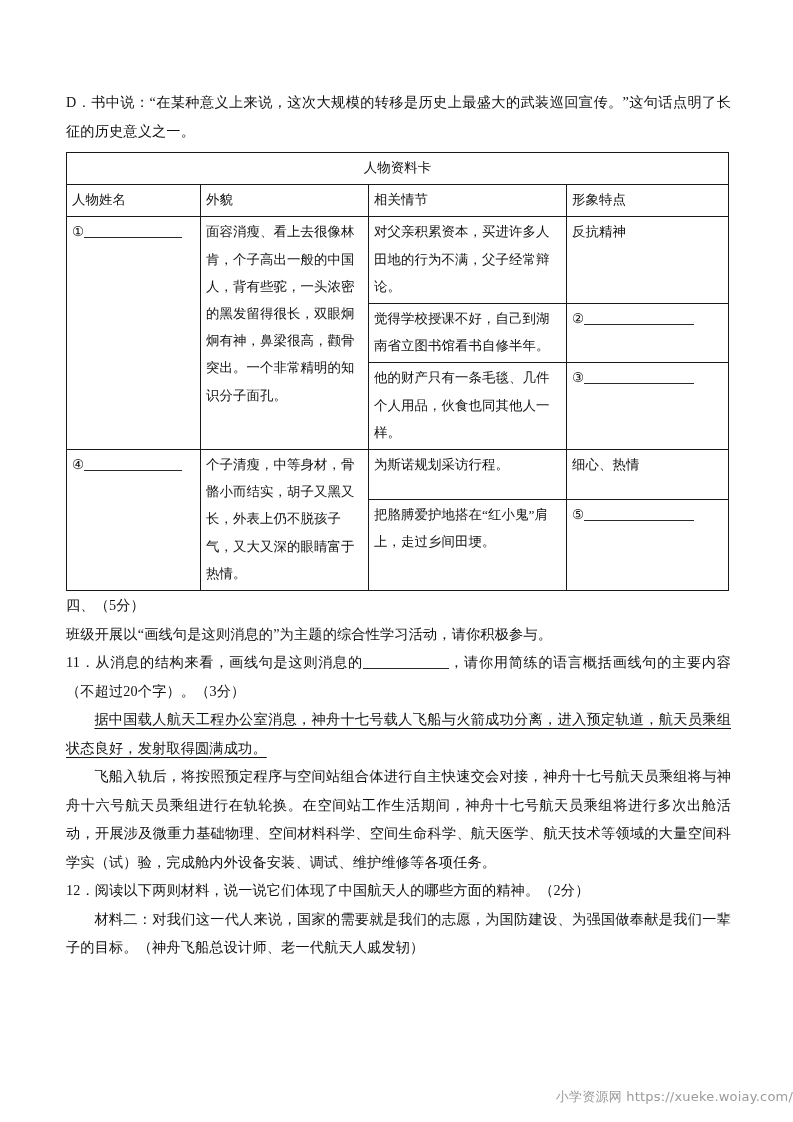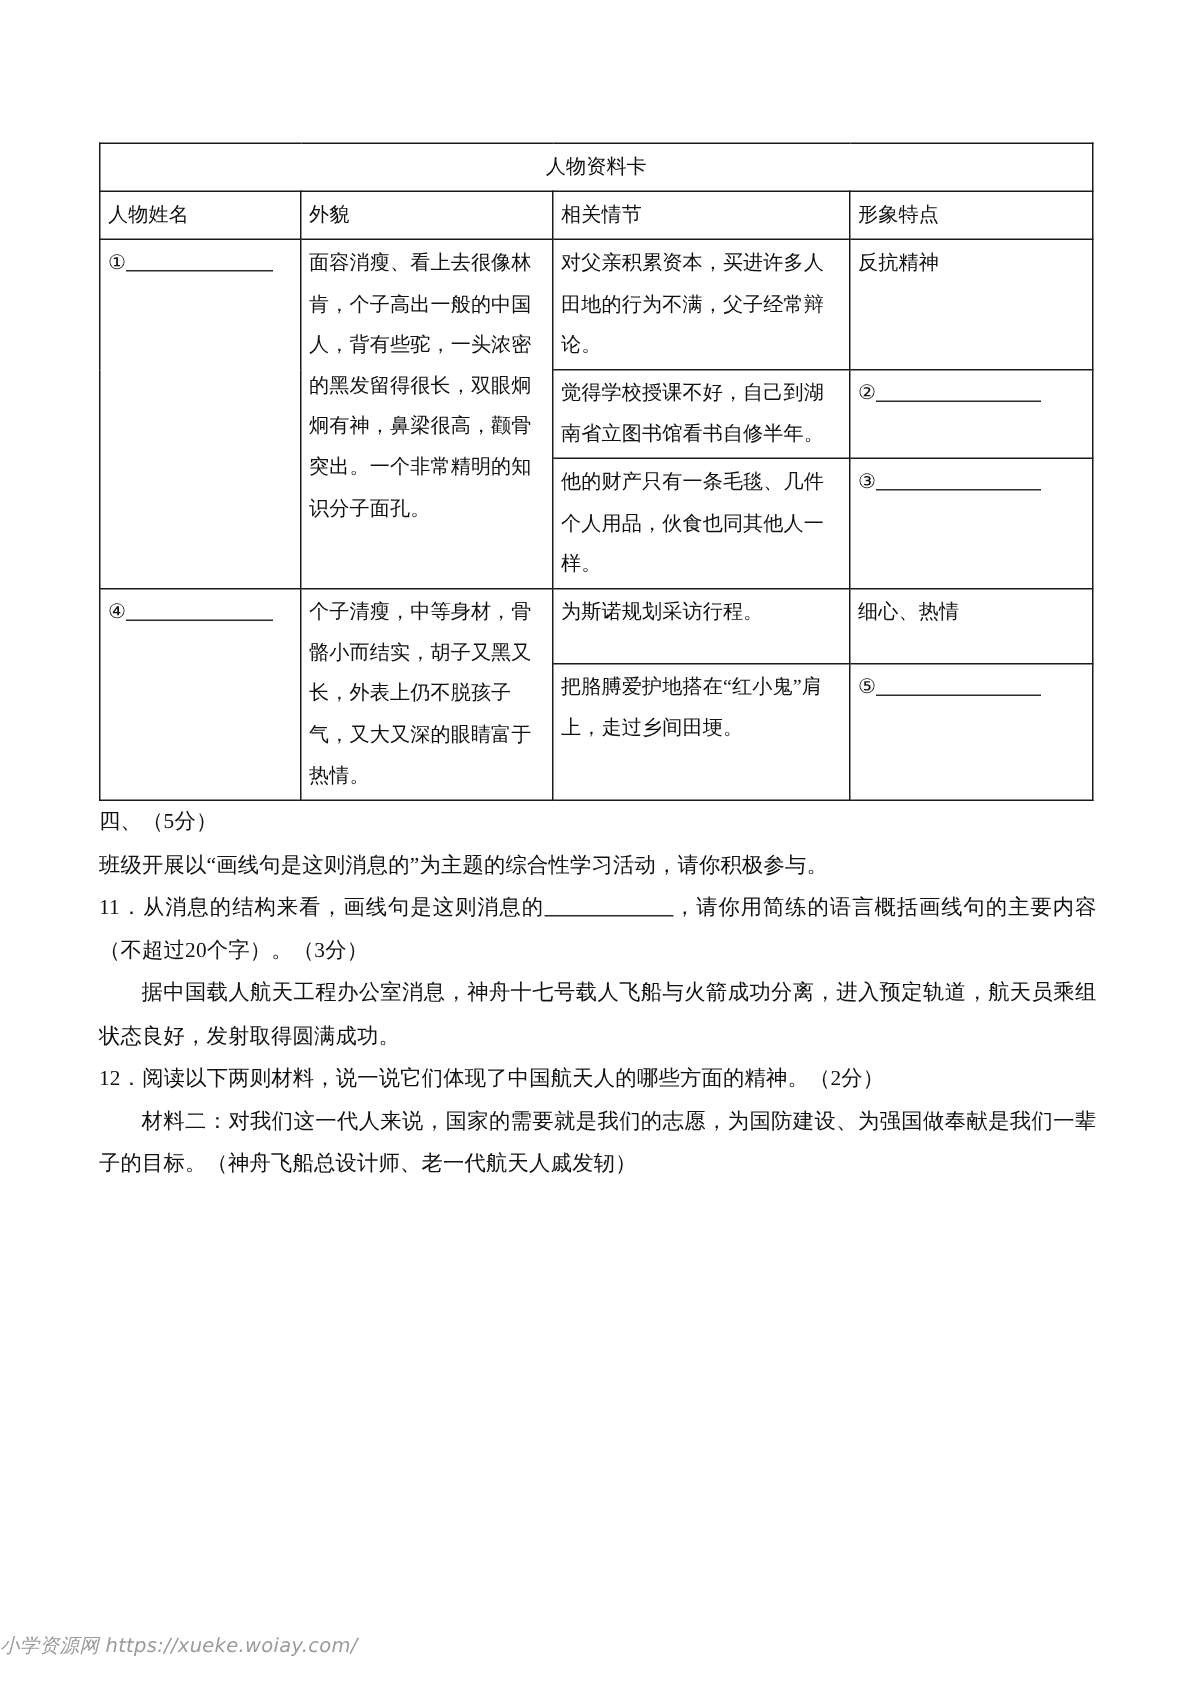--- a/index.html
+++ b/index.html
@@ -68,42 +68,43 @@
 
   .inline-blank {
     display: inline-block;
     border-bottom: 1px solid #2b2b2b;
     width: 86px;
     height: 13px;
     vertical-align: -2px;
   }
 
   .underlined-news {
+    text-decoration: underline;
     text-underline-offset: 4px;
     text-decoration-thickness: 1px;
   }
 
   .watermark {
     position: absolute;
     left: 0;
     right: 0;
     bottom: 16px;
-    text-align: left;
+    text-align: right;
     font-family: "DejaVu Sans", "Liberation Sans", sans-serif;
     font-size: 13px;
     color: #9b9b9b;
     letter-spacing: 0.2px;
-    font-style: italic;
   }
 </style>
 </head>
 <body>
 
 <div class="page">
 
+  <p>D．书中说：“在某种意义上来说，这次大规模的转移是历史上最盛大的武装巡回宣传。”这句话点明了长征的历史意义之一。</p>
 
 
   <table class="datacard">
     <colgroup>
       <col class="col-name">
         <col class="col-look">
         <col class="col-plot">
         <col class="col-trait">
     </colgroup>
     <tbody>
@@ -145,20 +146,21 @@
     </tbody>
   </table>
 
   <p>四、（5分）</p>
   <p>班级开展以“画线句是这则消息的”为主题的综合性学习活动，请你积极参与。</p>
 
   <p><span>11．从消息的结构来看，画线句是这则消息的</span><span class="inline-blank"></span><span>，请你用简练的语言概括画线句的主要内容（不超过20个字）。（3分）</span></p>
 
   <p class="indent"><span class="underlined-news">据中国载人航天工程办公室消息，神舟十七号载人飞船与火箭成功分离，进入预定轨道，航天员乘组状态良好，发射取得圆满成功。</span></p>
 
+  <p class="indent">飞船入轨后，将按照预定程序与空间站组合体进行自主快速交会对接，神舟十七号航天员乘组将与神舟十六号航天员乘组进行在轨轮换。在空间站工作生活期间，神舟十七号航天员乘组将进行多次出舱活动，开展涉及微重力基础物理、空间材料科学、空间生命科学、航天医学、航天技术等领域的大量空间科学实（试）验，完成舱内外设备安装、调试、维护维修等各项任务。</p>
 
 
   <p>12．阅读以下两则材料，说一说它们体现了中国航天人的哪些方面的精神。（2分）</p>
 
 
   <p class="indent">材料二：对我们这一代人来说，国家的需要就是我们的志愿，为国防建设、为强国做奉献是我们一辈子的目标。（神舟飞船总设计师、老一代航天人戚发轫）</p>
 
 </div>
 
 <div class="watermark">小学资源网 https://xueke.woiay.com/</div>

